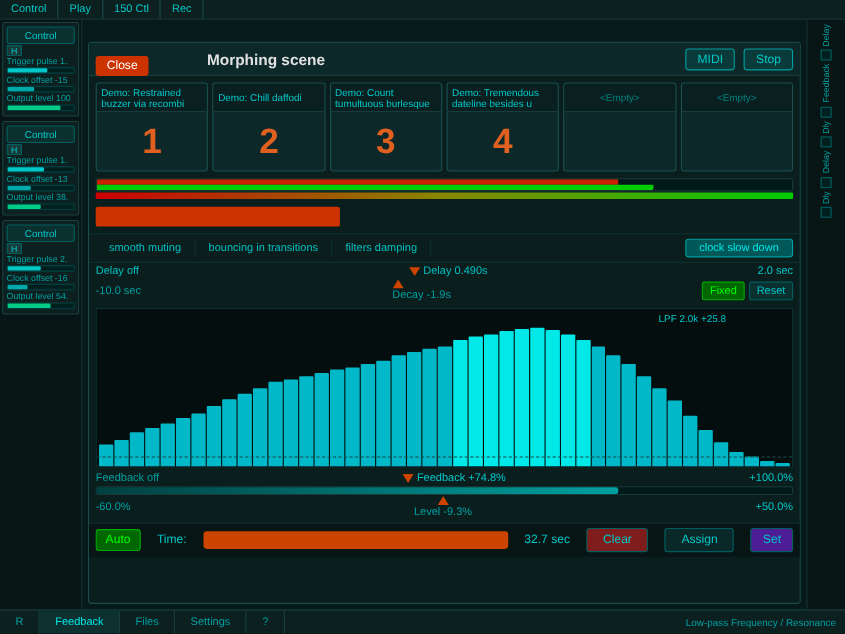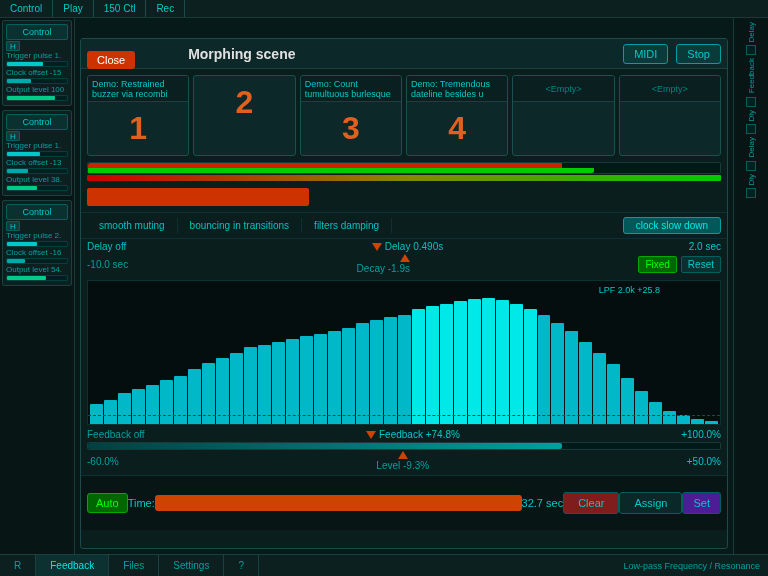--- a/index.html
+++ b/index.html
@@ -426,22 +426,22 @@
     .feedback-fill {
       height: 100%;
       background: linear-gradient(to right, #004040, #00a0a0);
       border-radius: 2px;
     }
 
     
     .bottom-controls {
       display: flex;
       align-items: center;
-      padding: 16px 6px;
-      gap: 0;
+      padding: 4px 6px;
+      gap: 15px;
       border-top: 1px solid #0d3030;
       background: #071515;
     }
     .auto-btn {
       background: #006600;
       border: 1px solid #00aa00;
       color: #00ff00;
       padding: 3px 8px;
       font-size: 11px;
       border-radius: 3px;
@@ -633,20 +633,21 @@
       <button class="midi-btn">MIDI</button>
       <button class="stop-btn">Stop</button>
     </div>
 
     <div class="scene-slots">
       <div class="scene-slot">
         <div class="scene-slot-name">Demo: Restrained buzzer via recombi</div>
         <div class="scene-slot-number">1</div>
       </div>
       <div class="scene-slot">
+        <div class="scene-slot-name">Demo: Chill daffodi</div>
         <div class="scene-slot-number">2</div>
       </div>
       <div class="scene-slot">
         <div class="scene-slot-name">Demo: Count tumultuous burlesque</div>
         <div class="scene-slot-number">3</div>
       </div>
       <div class="scene-slot">
         <div class="scene-slot-name">Demo: Tremendous dateline besides u</div>
         <div class="scene-slot-number">4</div>
       </div>
@@ -685,21 +686,21 @@
         <div class="delay-marker">
           <div class="triangle-down"></div>
           <span>Delay 0.490s</span>
         </div>
         <div class="env-value">2.0 sec</div>
       </div>
 
       <div style="display:flex;justify-content:space-between;align-items:center;margin-bottom:2px;">
         <span class="env-label">-10.0 sec</span>
 
-        <div style="display:flex;flex-direction:column;align-items:flex-end;position:relative;">
+        <div style="display:flex;flex-direction:column;align-items:flex-start;position:relative;">
           <div class="triangle-up"></div>
           <span class="env-label">Decay -1.9s</span>
         </div>
         <div style="display:flex;gap:4px;">
           <button class="fixed-btn">Fixed</button>
           <button class="reset-btn">Reset</button>
         </div>
       </div>
     </div>
 

